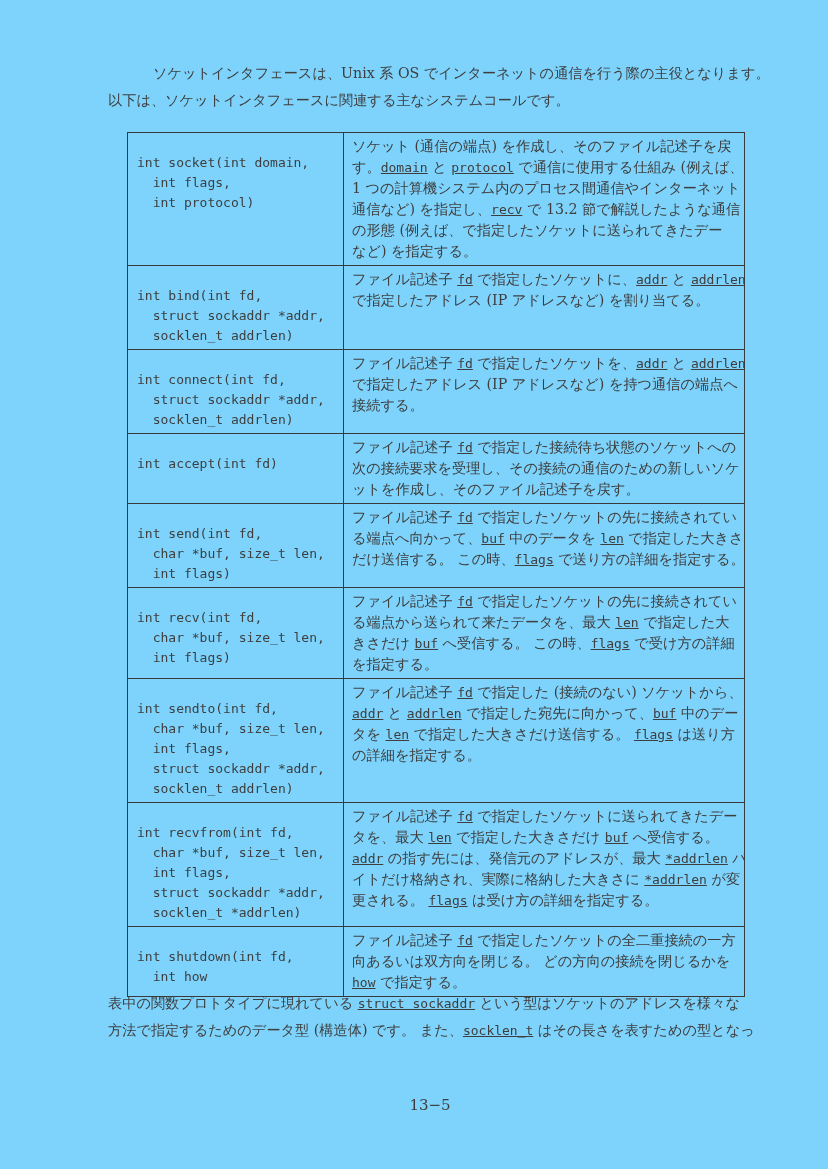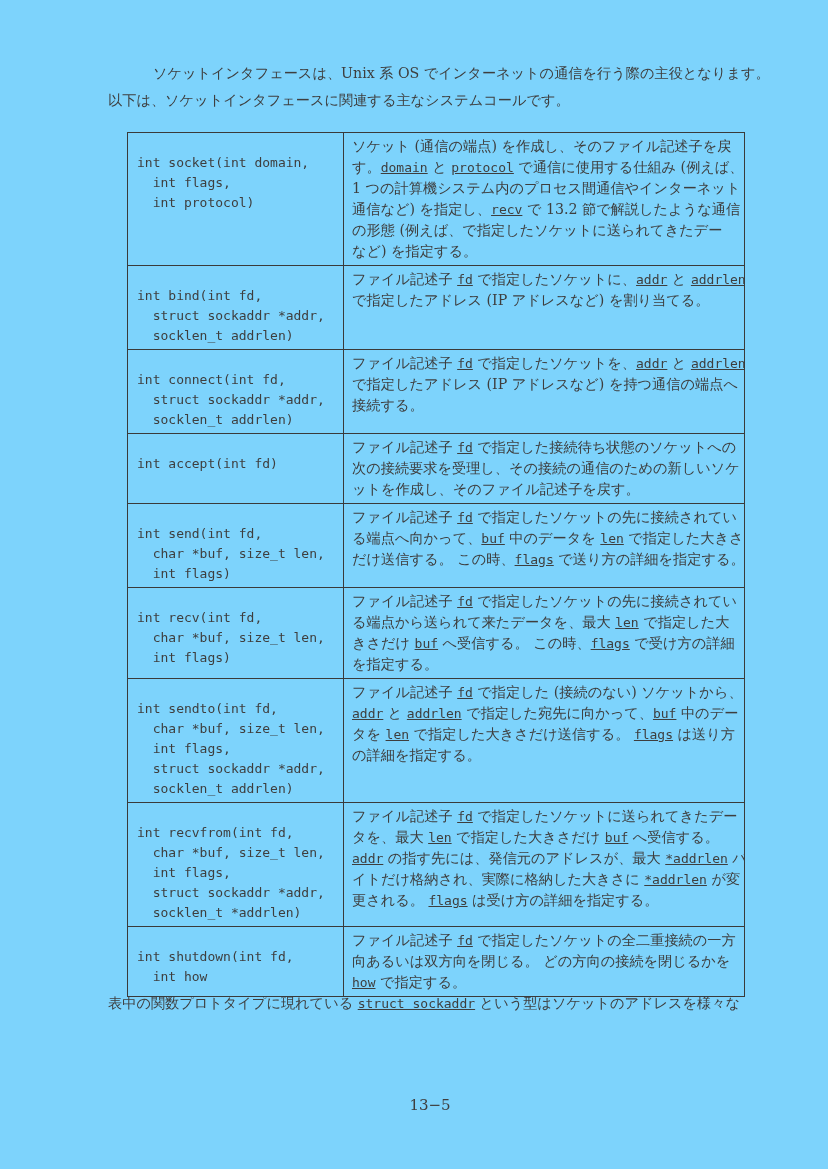--- a/index.html
+++ b/index.html
@@ -181,17 +181,18 @@
             <div class="desc-line">ファイル記述子 <code>fd</code> で指定したソケットの全二重接続の一方</div>
             <div class="desc-line">向あるいは双方向を閉じる。 どの方向の接続を閉じるかを</div>
             <div class="desc-line"><code>how</code> で指定する。</div>
           </td>
     </tr>
   </tbody>
   </table>
 
   <div class="para outro" id="outro">
       <div class="text-line">表中の関数プロトタイプに現れている <code>struct sockaddr</code> という型はソケットのアドレスを様々な</div>
+      <div class="text-line">方法で指定するためのデータ型 (構造体) です。 また、<code>socklen_t</code> はその長さを表すための型となっ</div>
     </div>
 
   <div class="pageno">13−5</div>
 
 </div>
 
 </body></html>

